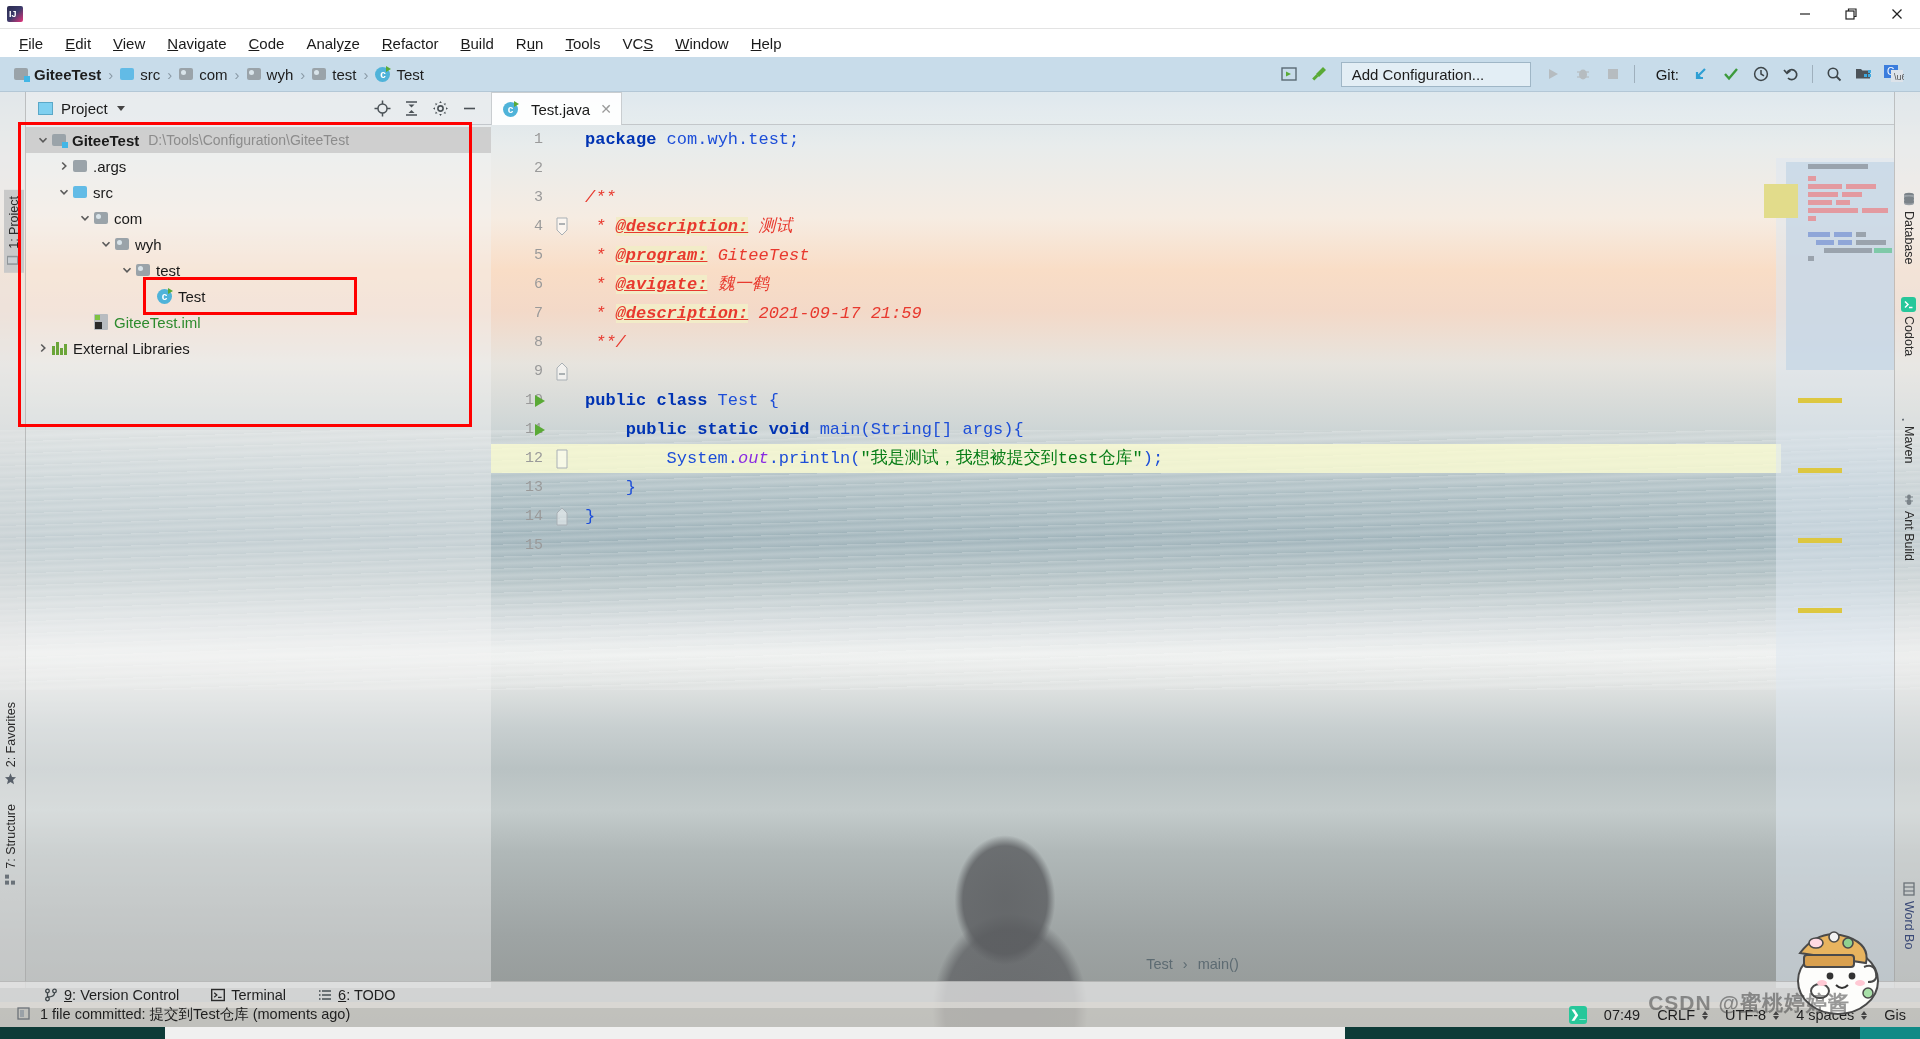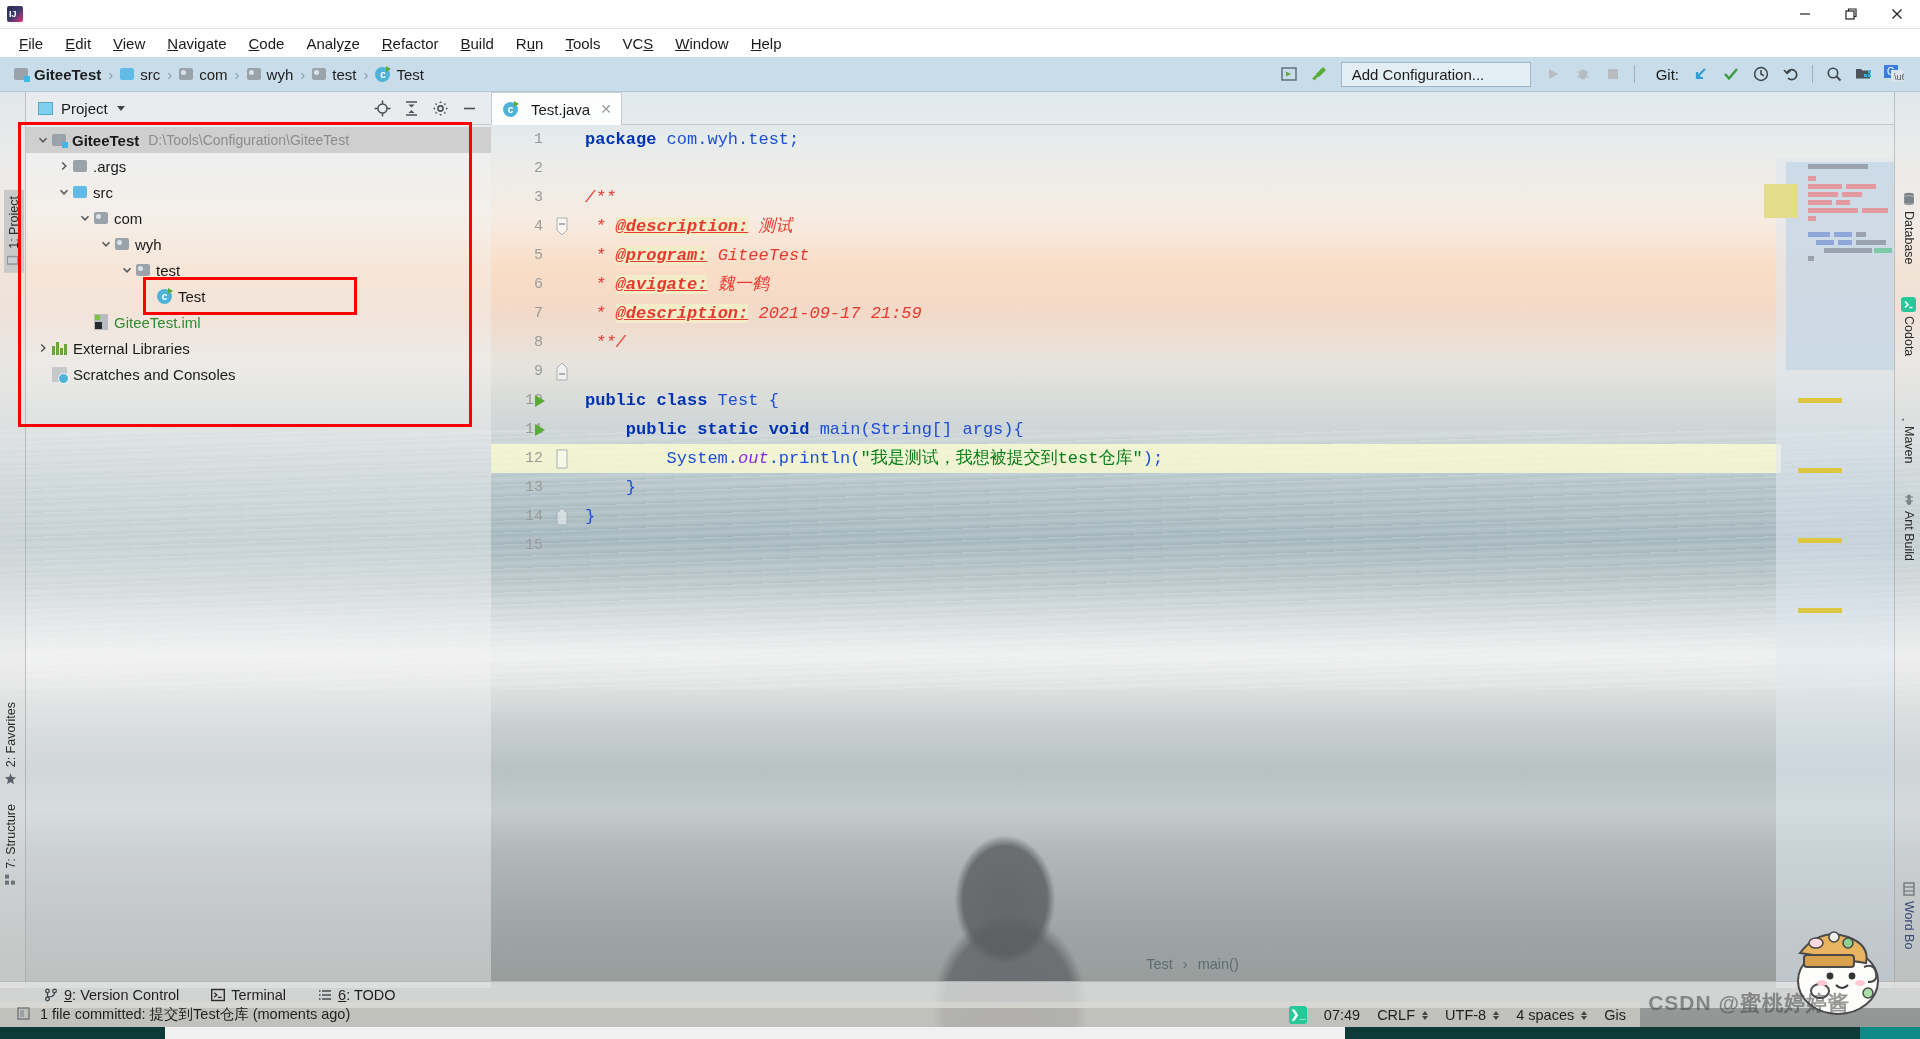--- a/index.html
+++ b/index.html
@@ -216,21 +216,21 @@
 
   
   #toolwin-bar{
     position:absolute;left:0;bottom:31px;width:1920px;height:27px;
     background:rgba(233,233,233,.72);z-index:55;display:flex;align-items:center;
     border-top:1px solid rgba(160,160,160,.6);
   }
   .tw-item{display:flex;align-items:center;gap:6px;font-size:14.5px;color:#1f1f1f;padding:0 16px;white-space:nowrap;}
   .tw-item u{text-decoration:underline;}
   #statusbar{
-    position:absolute;left:0;bottom:12px;width:1640px;height:25px;
+    position:absolute;left:0;bottom:12px;width:1920px;height:25px;
     background:rgba(221,218,212,.62);z-index:55;display:flex;align-items:center;
   }
   #status-msg{display:flex;align-items:center;gap:9px;font-size:14.5px;color:#1f1f1f;padding-left:16px;white-space:nowrap;}
   #status-right{margin-left:auto;display:flex;align-items:center;gap:17px;padding-right:14px;font-size:14.5px;color:#1f1f1f;white-space:nowrap;}
   .st-updn{display:inline-flex;flex-direction:column;gap:1px;margin-left:3px;vertical-align:middle;}
   .st-updn i{width:0;height:0;border-left:3.5px solid transparent;border-right:3.5px solid transparent;}
   .st-updn i.u{border-bottom:4px solid #444;}
   .st-updn i.d{border-top:4px solid #444;}
   #codota-chip{width:18px;height:18px;background:#27c79a;border-radius:3px;display:flex;align-items:center;justify-content:center;color:#fff;font-size:11px;font-weight:bold;}
 
@@ -564,27 +564,20 @@
         <span style="display: inline-flex; align-items: center;">
           <span class="lib-ico">
             <i style="height:9px"></i>
             <i style="height:13px"></i>
             <i style="height:7px"></i>
             <i style="height:11px"></i>
           </span>
         </span>
         <span class="tlabel">External Libraries</span>
       </div>
-      <div class="trow">
-        <span class="tarrow" style="margin-left: 8px;"></span>
-        <span style="display: inline-flex; align-items: center;">
-          <span class="scr-ico"></span>
-        </span>
-        <span class="tlabel">Scratches and Consoles</span>
-      </div>
     </div>
 </div>
 
 <div class="annot" id="annot-big"></div>
 <div class="annot" id="annot-test"></div>
 
 <div id="editor-area">
   <div id="tabbar">
     <div id="tab-testjava">
       <span class="ic-class">c</span>

